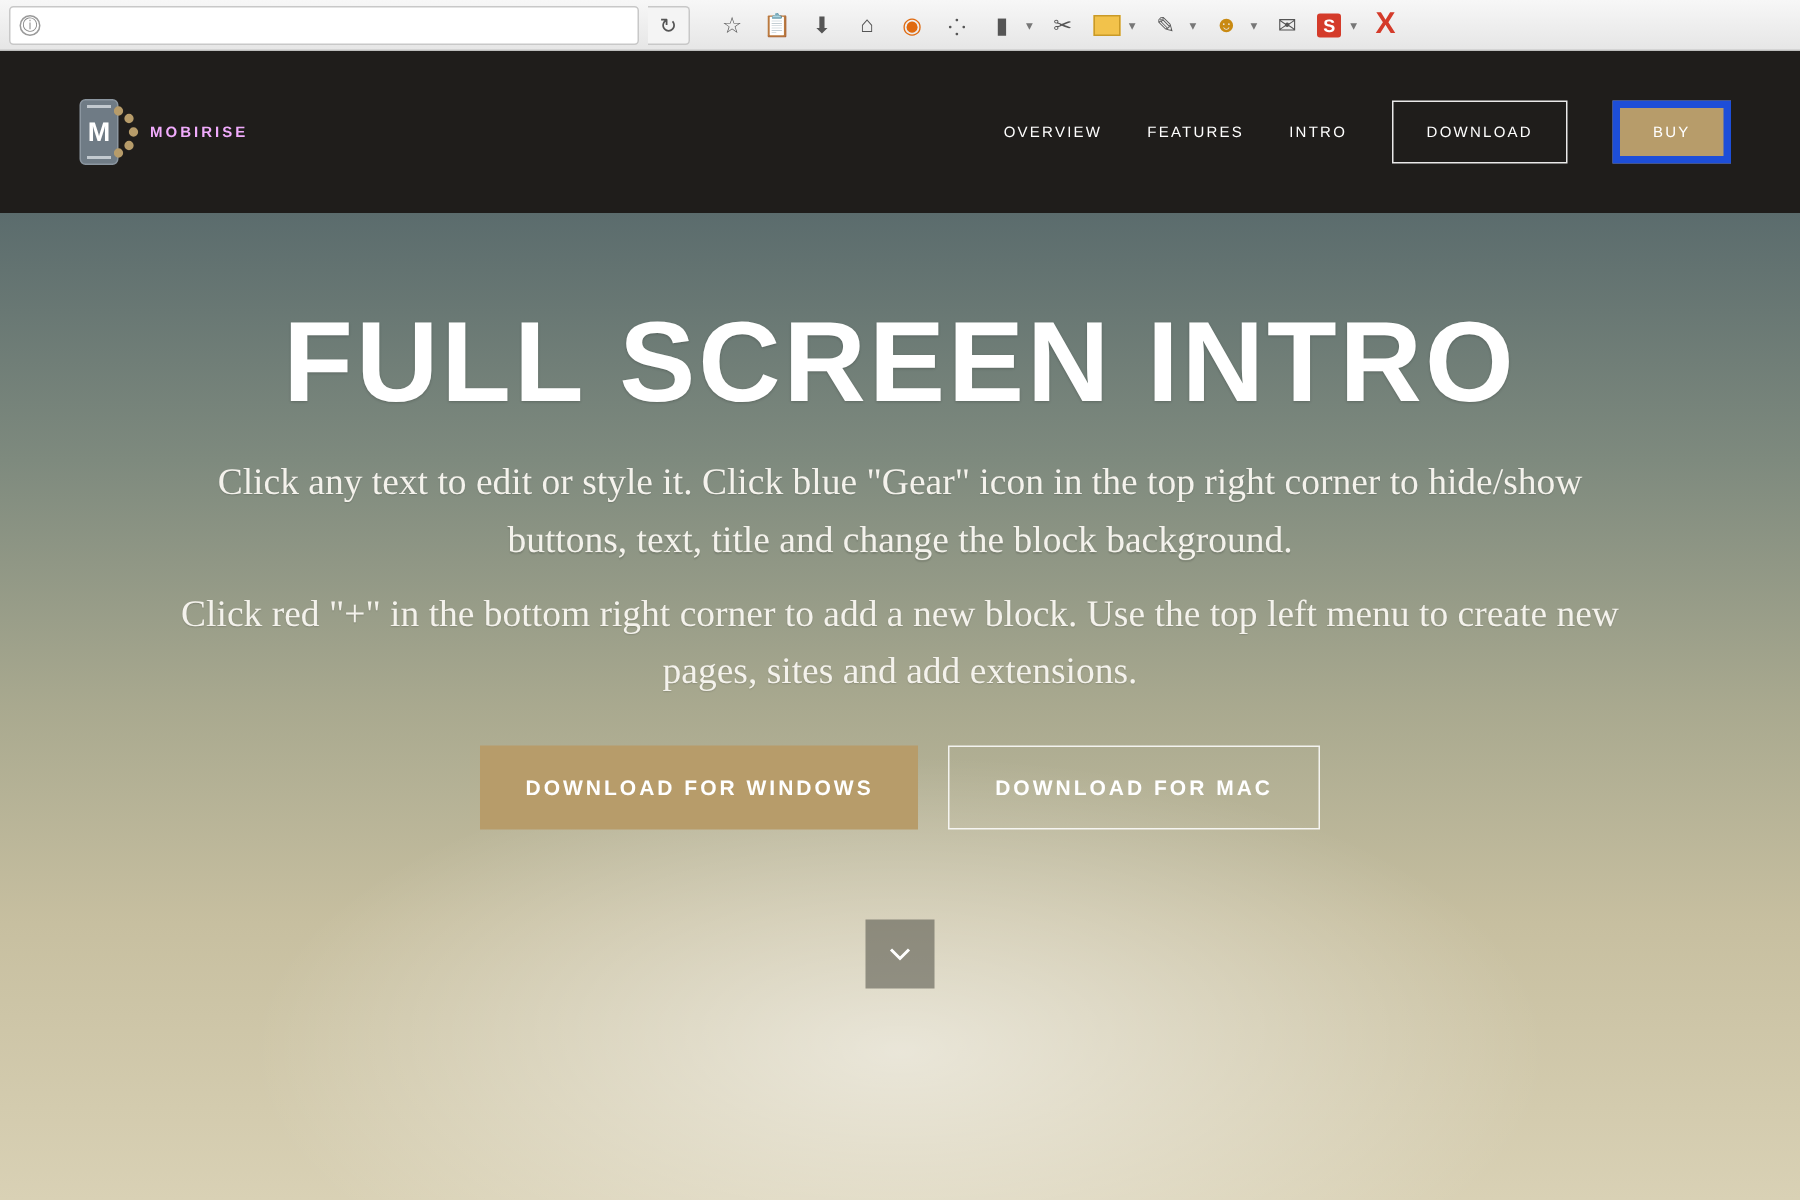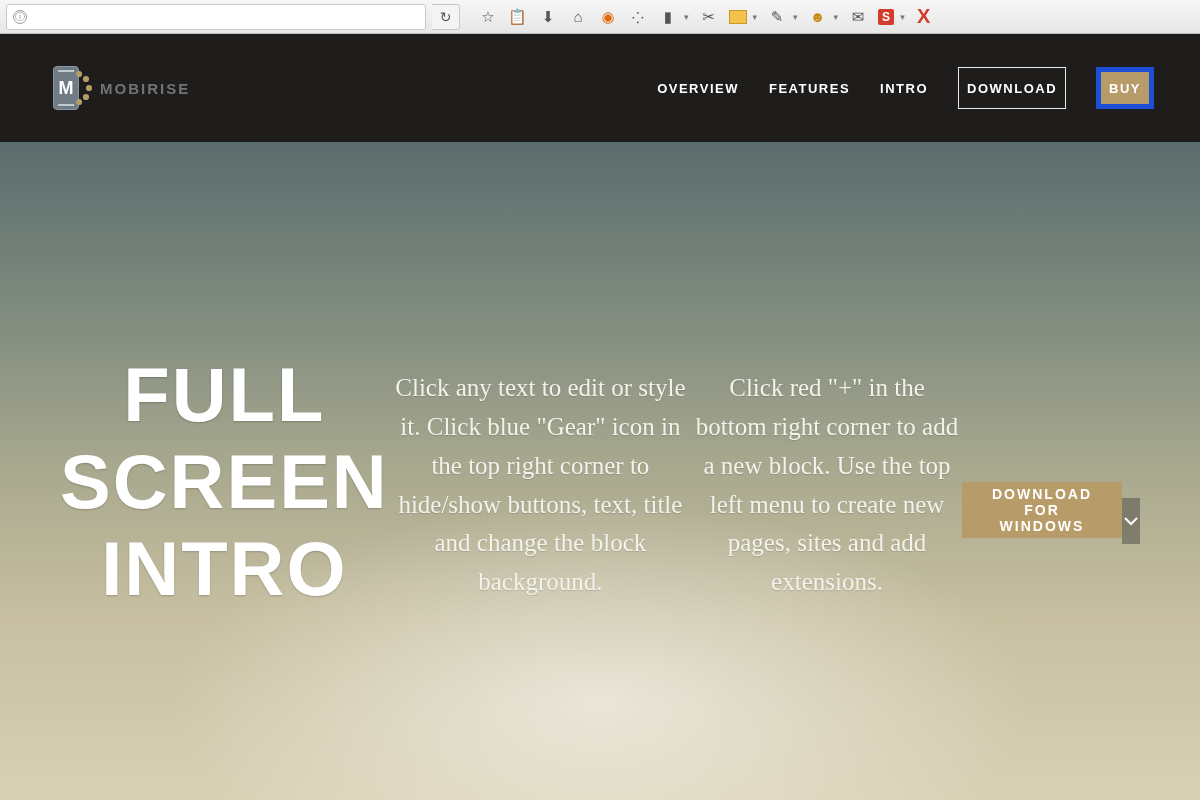--- a/index.html
+++ b/index.html
@@ -92,67 +92,67 @@
   }
   .brand-logo .phone::before{ top:3px; }
   .brand-logo .phone::after{ bottom:3px; }
   .brand-logo .m {
     color:#fff; font-weight:700; font-size:18px;
   }
   .brand-logo .rays {
     position:absolute; right:-12px; top:50%; transform:translateY(-50%);
   }
   .brand-name {
-    color: #737373; font-weight: 700; letter-spacing: 2px; font-size: 15px;
+    color: #f0abfc; font-weight: 700; letter-spacing: 2px; font-size: 10px;
   }
   .nav {
     display: flex; align-items: center; gap: 30px;
   }
   .nav a {
-    color: #fff; text-decoration: none; font-weight: 700;
-    font-size: 13px; letter-spacing: 1.5px;
+    color: #fff; text-decoration: none; font-weight: 400;
+    font-size: 10px; letter-spacing: 1.5px;
   }
   .btn {
     display:inline-flex;align-items:center;justify-content:center;
-    height: 42px; padding: 0 8px; font-weight:700; font-size:13px;
+    height: 42px; padding: 0 22px; font-weight:700; font-size:13px;
     letter-spacing:1.5px; text-decoration:none; cursor:pointer;
   }
   .btn-outline {
     border: 1px solid #e9e9e9; color:#fff; background:transparent;
   }
   .btn-gold {
     background: #b79c6a; color:#fff; border:5px solid #1d4ed8;
   }
 
   
   .hero {
     flex: 1;
     position: relative;
     background:
       radial-gradient(ellipse 60% 50% at 50% 85%, rgba(255,255,255,0.55), rgba(255,255,255,0) 60%),
       linear-gradient(180deg, #5b6c6d 0%, #7e8a7e 25%, #a9a98f 50%, #c7bfa0 72%, #d9d1b5 100%);
-    display:flex; flex-direction:row; align-items:center;
+    display:flex; flex-direction:column; align-items:center;
     padding: 56px 60px 17px; text-align:center; color:#fff;
   }
   .hero h1 {
     font-size: 76px; font-weight: 800; letter-spacing: 2px;
     margin-bottom: 18px;
     text-shadow: 0 1px 2px rgba(0,0,0,0.2);
   }
   .hero p {
     font-family: Georgia, "Times New Roman", serif;
     font-size: 25px;
     line-height: 1.55;
     max-width: 960px;
     margin-bottom: 10px;
     color: #f4f2ec;
     text-shadow: 0 1px 1px rgba(0,0,0,0.15);
   }
   .hero-btns {
-    margin-top: 38px;
+    margin-top: 19px;
     display:flex; gap: 20px; align-items: center;
   }
   .hero-btn {
     height: 56px; padding: 0 30px;
     font-size: 14px; letter-spacing: 2px; font-weight:700;
     display:flex;align-items:center;justify-content:center; cursor:pointer;
   }
   .hero-btn-gold { background:#b79c6a; color:#fff; border:none; }
   .hero-btn-outline { background:transparent; color:#fff; border:1px solid rgba(255,255,255,0.85); }
 
@@ -226,20 +226,21 @@
     </nav>
   </header>
 
   <section class="hero">
     <h1>FULL SCREEN INTRO</h1>
     <p>Click any text to edit or style it. Click blue "Gear" icon in the top right corner to hide/show buttons, text, title and change the block background.</p>
     <p>Click red "+" in the bottom right corner to add a new block. Use the top left menu to create new pages, sites and add extensions.</p>
 
     <div class="hero-btns">
       <button class="hero-btn hero-btn-gold">DOWNLOAD FOR WINDOWS</button>
+      <button class="hero-btn hero-btn-outline">DOWNLOAD FOR MAC</button>
     </div>
 
     <div class="scroll-down">
       <svg width="18" height="18" viewBox="0 0 18 18">
         <polyline points="3,6 9,12 15,6" fill="none" stroke="#fff" stroke-width="2"></polyline>
       </svg>
     </div>
   </section>
 
 </div>

